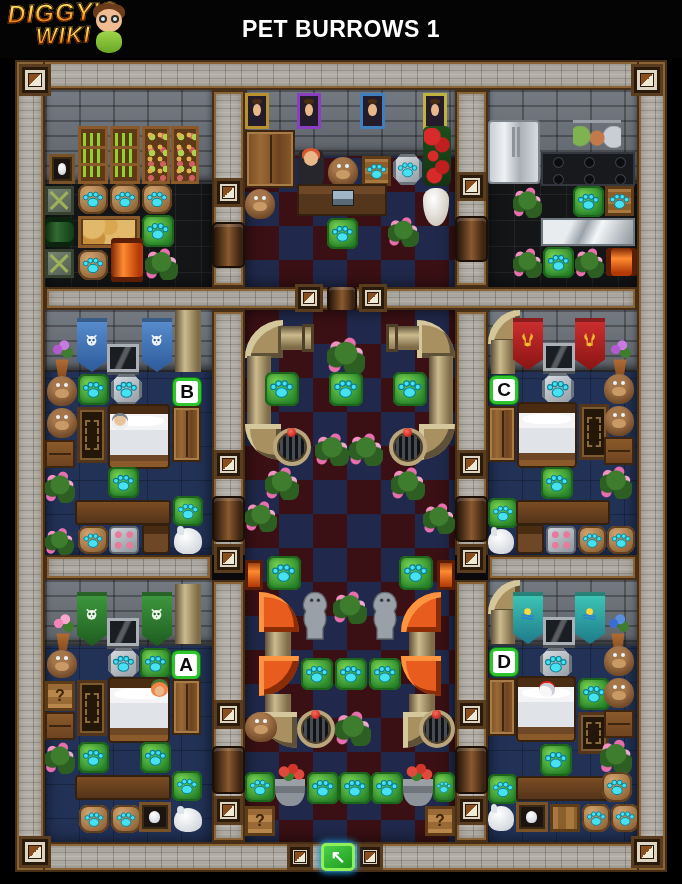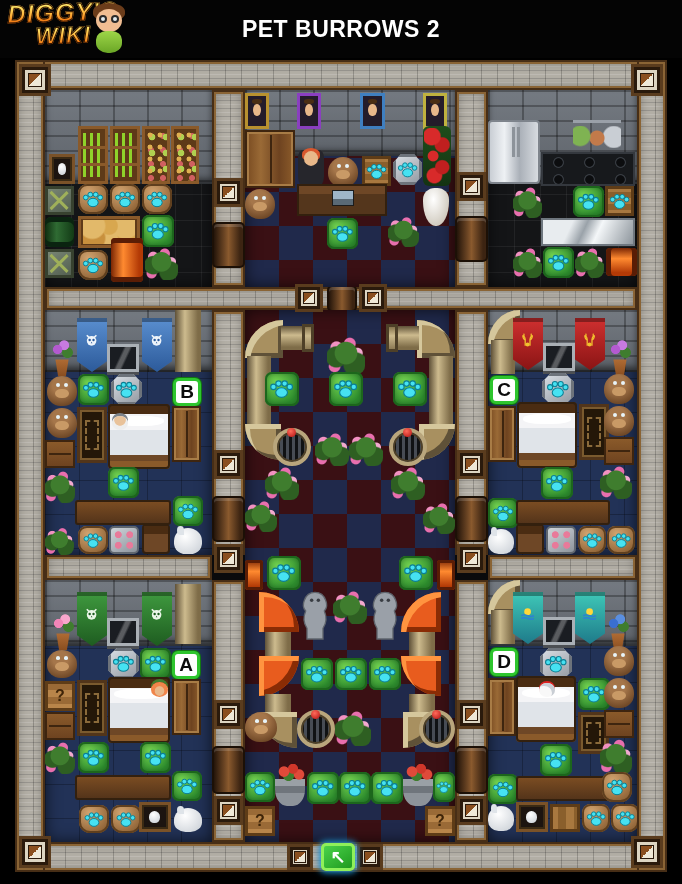--- a/index.html
+++ b/index.html
@@ -226,21 +226,21 @@
   <div class="logo">
     <div class="l1">DIGGY'S</div>
     <div class="l2">WIKI</div>
   </div>
   <div class="avatar">
     <div class="hair"></div>
       <div class="head"></div>
       <div class="glasses"></div>
       <div class="bod"></div>
   </div>
-  <div class="title">PET BURROWS 2</div>
+  <div class="title">PET BURROWS 1</div>
 </div>
 
 <div class="map" style="left: 15px; top: 60px; width: 652px; height: 812px;">
     <div class="band" style="left: 0px; top: 0px; width: 652px; height: 30px;"></div>
     <div class="band" style="left: 0px; top: 782px; width: 652px; height: 30px;"></div>
     <div class="band" style="left: 0px; top: 0px; width: 30px; height: 812px;"></div>
     <div class="band" style="left: 622px; top: 0px; width: 30px; height: 812px;"></div>
     <div class="band" style="left: 197px; top: 30px; width: 33px; height: 197px;"></div>
     <div class="band" style="left: 440px; top: 30px; width: 33px; height: 197px;"></div>
     <div class="band" style="left: 30px; top: 227px; width: 592px; height: 23px;"></div>

